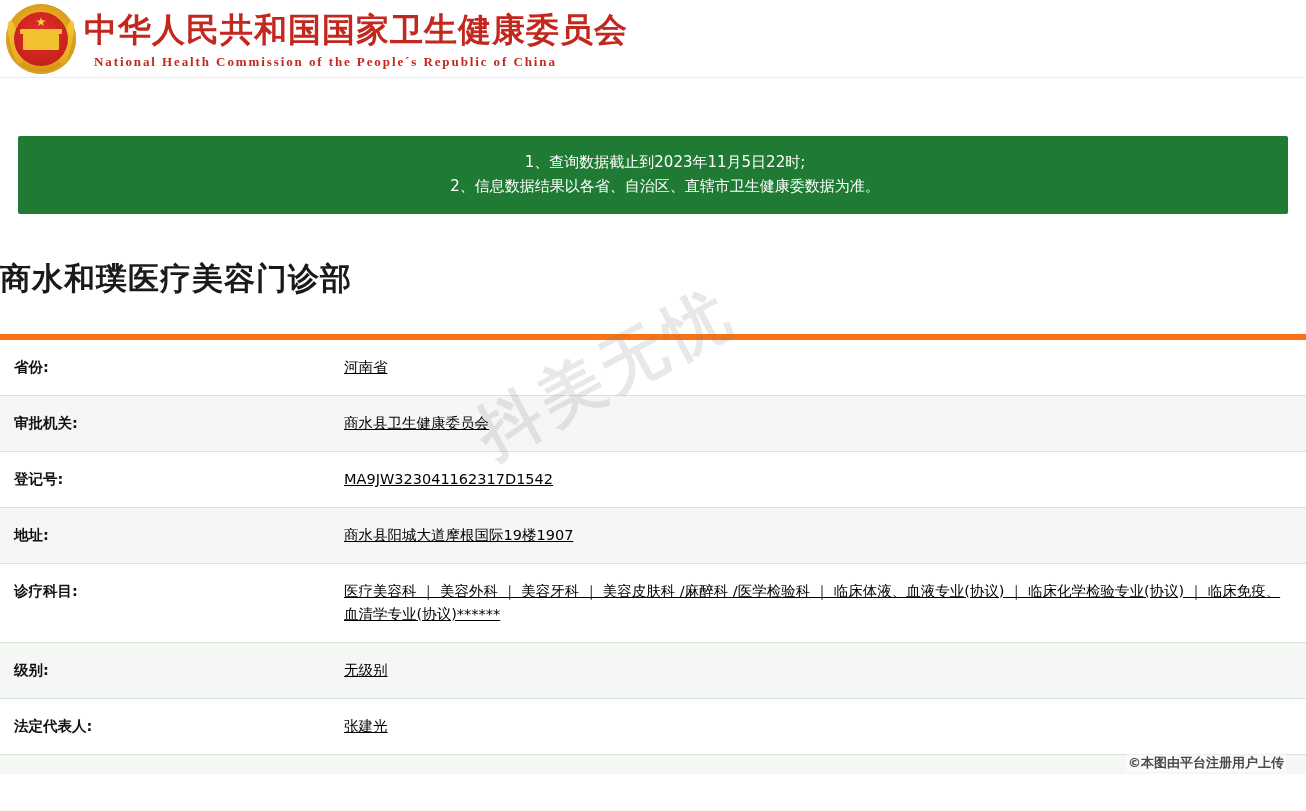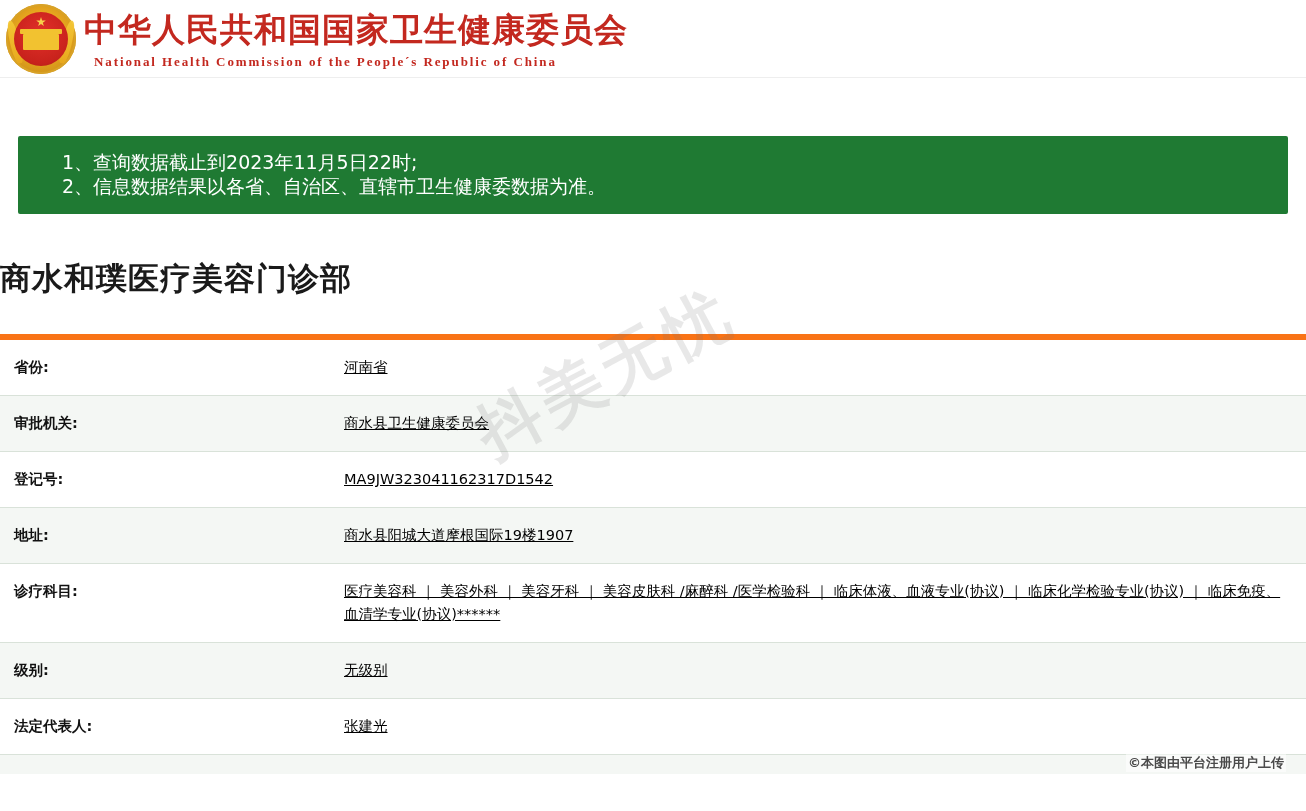--- a/index.html
+++ b/index.html
@@ -115,24 +115,25 @@
     background: #ffffff;
   }
   .notice {
     background: #1f7a33;
     color: #ffffff;
     border-radius: 2px;
     padding: 14px 20px 16px 44px;
   }
   .notice-line {
     font-family: "DejaVu Sans", "Liberation Sans", sans-serif;
-    font-size: 19px;
+    font-size: 15px;
     line-height: 24px;
     color: #ffffff;
     white-space: nowrap;
+    text-align: center;
   }
 
   
   .doc-title {
     margin: 44px 0 34px 0;
     font-family: "DejaVu Sans", "Liberation Sans", sans-serif;
     font-size: 31px;
     font-weight: bold;
     color: #1a1a1a;
     letter-spacing: 1px;

